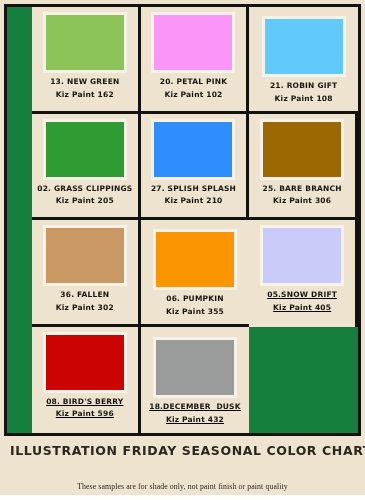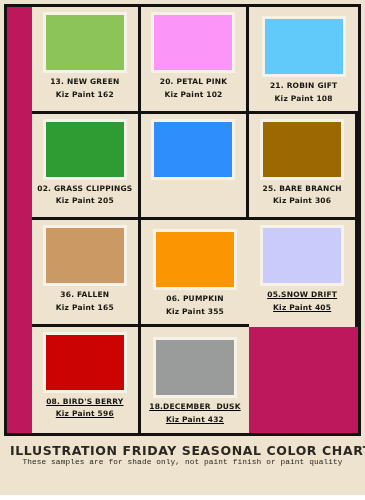--- a/index.html
+++ b/index.html
@@ -20,21 +20,21 @@
     height: 500px;
     box-sizing: border-box;
     background: #EDE3CF;
     padding: 4px 4px 0 4px;
   }
 
   
   #swatch-grid {
     border: 3px solid #141210;
     border-bottom-width: 3px;
-    background: #be185d;
+    background: #15803d;
     display: grid;
     grid-template-columns: repeat(3, 1fr);
     grid-template-rows: repeat(4, 1fr);
     height: 432px;
     box-sizing: border-box;
     padding-left: 25px;
   }
 
   .swatch-cell {
     position: relative;
@@ -79,22 +79,22 @@
   }
   #footer-title {
     font-family: "DejaVu Sans", sans-serif;
     font-weight: bold;
     font-size: 12.5px;
     letter-spacing: 0.6px;
     color: #2A2620;
     white-space: nowrap;
   }
   #footer-subtitle {
-    margin-top: 0;
-    font-family: Liberation Mono, monospace;
+    margin-top: 24px;
+    font-family: Liberation Serif, serif;
     font-size: 7.8px;
     color: #2A2620;
     letter-spacing: 0.1px;
     white-space: nowrap;
   }
   #sheet-bottom-edge {
     position: absolute;
     left: 0; right: 0; bottom: 0;
     height: 5px;
     background: #ffffff;
@@ -134,36 +134,40 @@
     <div class="swatch-cell">
       <div class="swatch-chip" style="background-color: rgb(46, 155, 51);"></div>
       <div class="swatch-caption">
         <span class="swatch-name">02. GRASS CLIPPINGS</span>
         <span class="swatch-code">Kiz Paint 205</span>
       </div>
     </div>
 
     <div class="swatch-cell">
       <div class="swatch-chip" style="background-color: rgb(46, 142, 251);"></div>
+      <div class="swatch-caption">
+        <span class="swatch-name">27. SPLISH SPLASH</span>
+        <span class="swatch-code">Kiz Paint 210</span>
+      </div>
     </div>
 
 
     <div class="swatch-cell">
       <div class="swatch-chip" style="background-color: rgb(155, 104, 2);"></div>
       <div class="swatch-caption">
         <span class="swatch-name">25. BARE BRANCH</span>
         <span class="swatch-code">Kiz Paint 306</span>
       </div>
     </div>
 
     <div class="swatch-cell">
       <div class="swatch-chip" style="background-color: rgb(203, 153, 99);"></div>
       <div class="swatch-caption">
         <span class="swatch-name">36. FALLEN</span>
-        <span class="swatch-code">Kiz Paint 165</span>
+        <span class="swatch-code">Kiz Paint 302</span>
       </div>
     </div>
 
     <div class="swatch-cell col-last">
       <div class="swatch-chip" style="background-color: rgb(251, 149, 2);"></div>
       <div class="swatch-caption">
         <span class="swatch-name">06. PUMPKIN</span>
         <span class="swatch-code">Kiz Paint 355</span>
       </div>
     </div>

